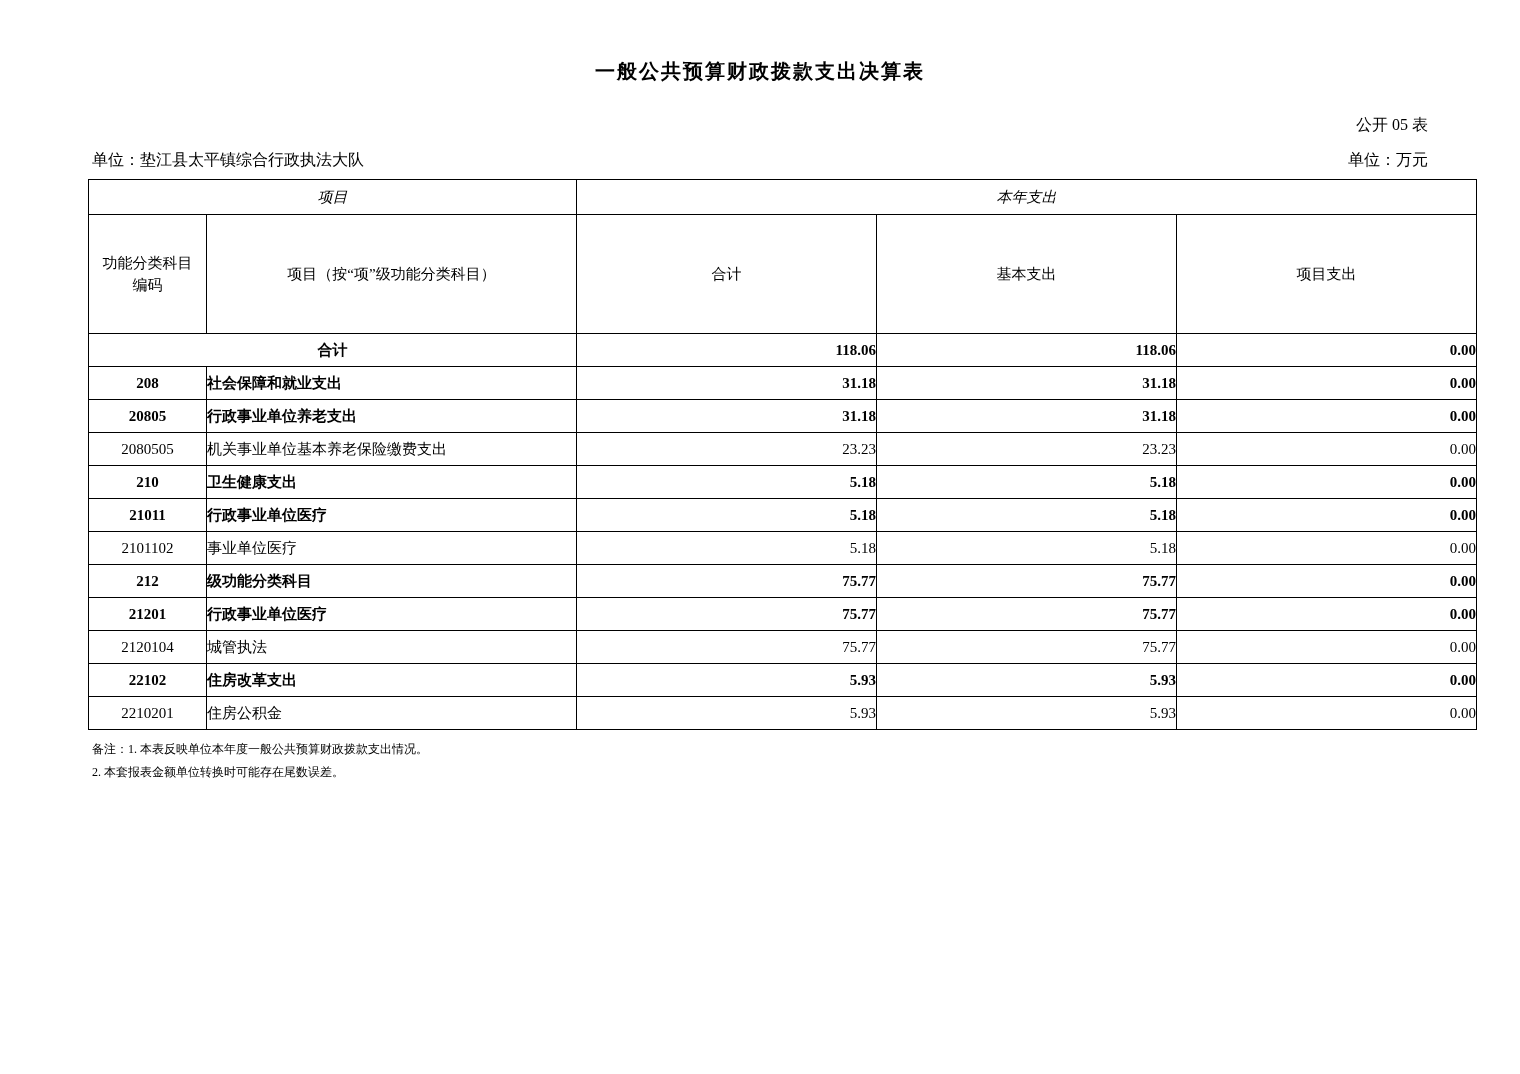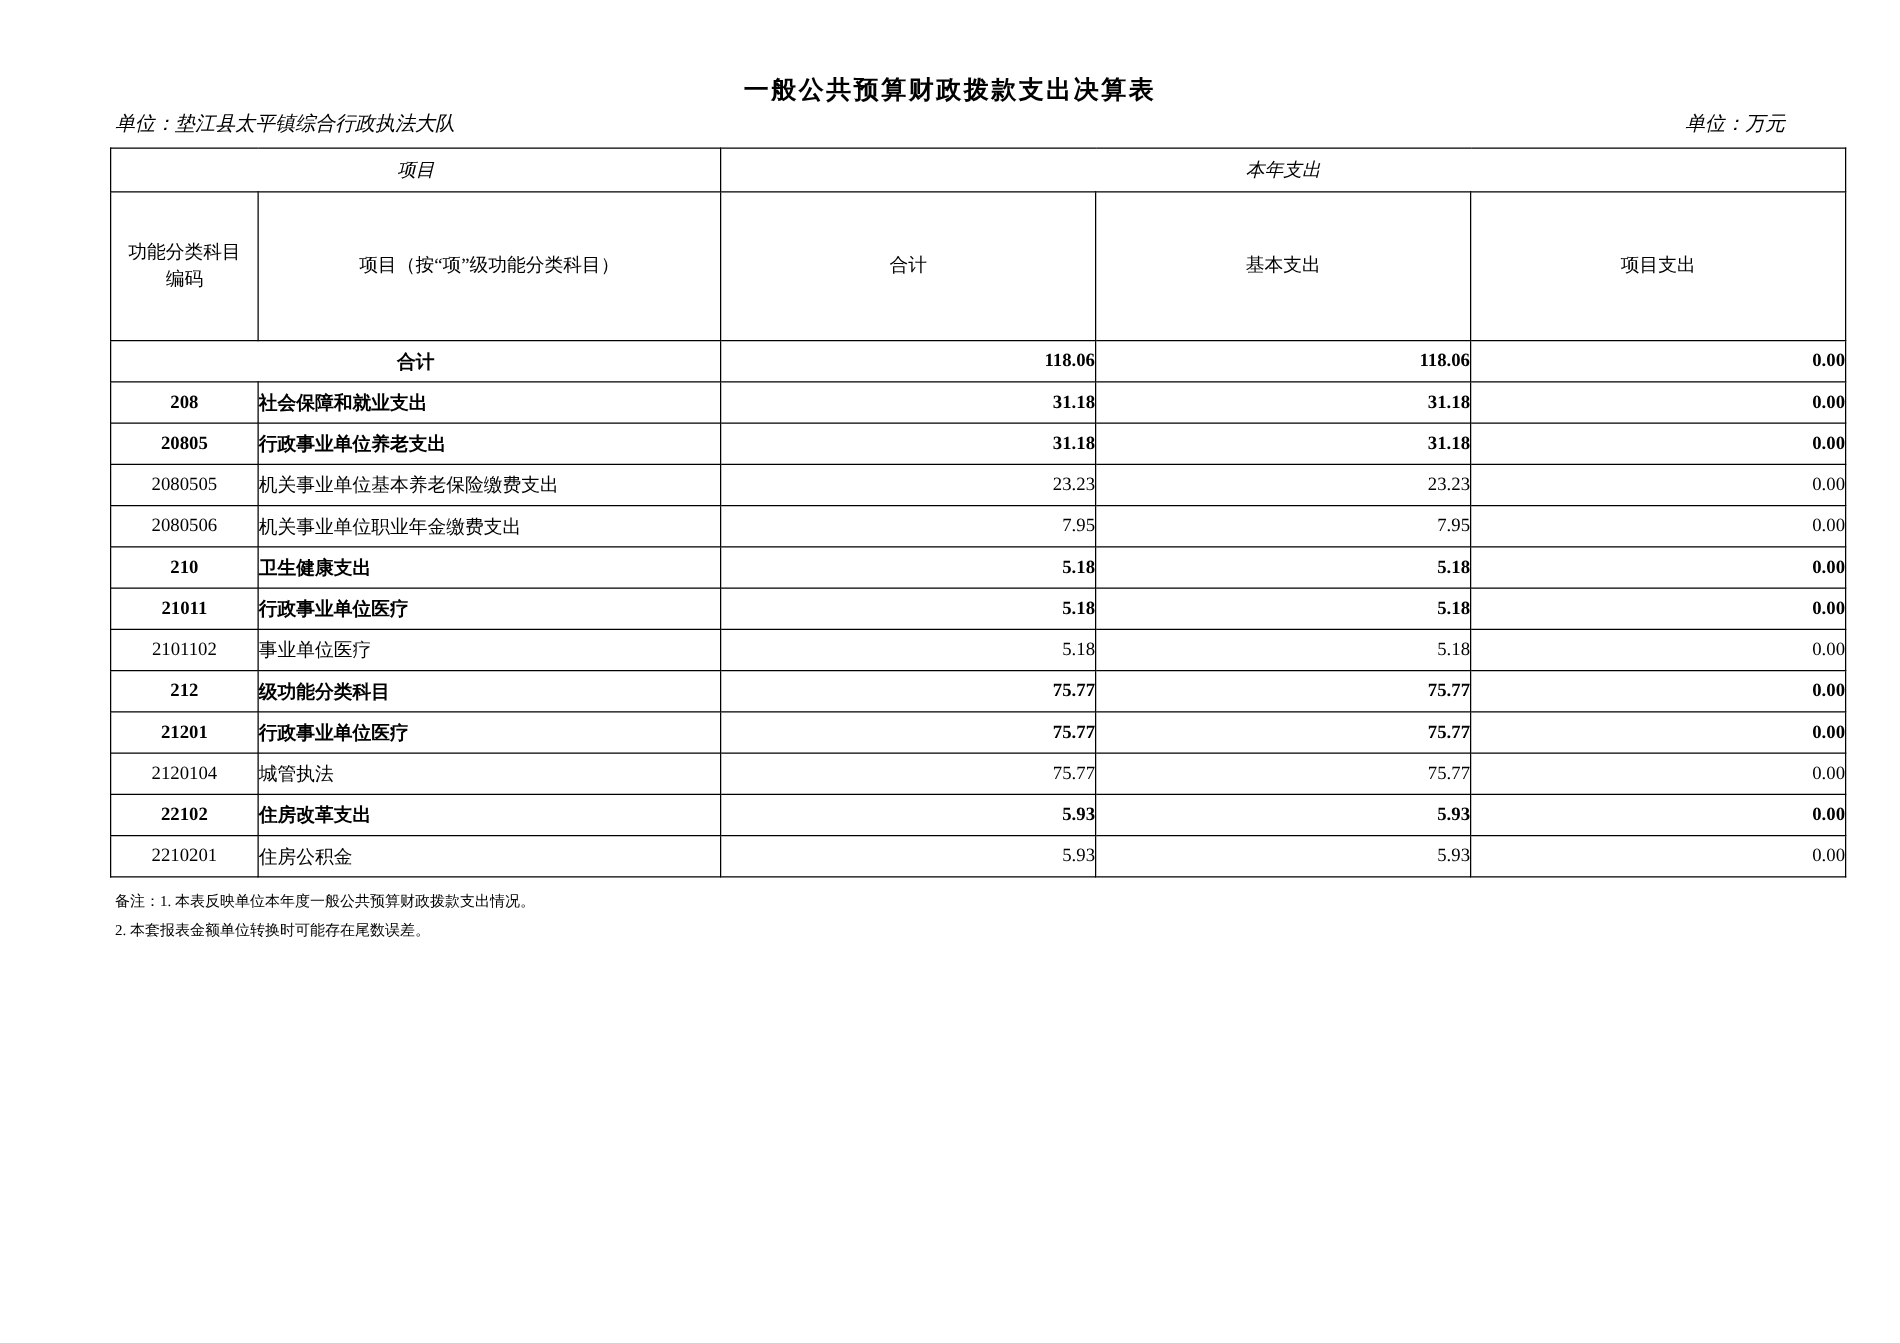--- a/index.html
+++ b/index.html
@@ -34,23 +34,22 @@
     text-align: right;
     font-size: 16px;
     margin-top: 30px;
     padding-right: 4px;
   }
   .meta-row {
     display: flex;
     justify-content: space-between;
     align-items: flex-end;
     font-size: 16px;
-    margin-top: 4px;
+    margin-top: 14px;
     padding: 0 4px;
-    font-style: italic;
   }
   table.main {
     width: 100%;
     border-collapse: collapse;
     margin-top: 8px;
     table-layout: fixed;
   }
   table.main td, table.main th {
     border: 1px solid #000000;
     font-size: 15px;
@@ -107,20 +106,21 @@
     padding-left: 4px;
   }
 </style>
 </head>
 <body>
 
 <div class="page">
 
   <div class="doc-title">一般公共预算财政拨款支出决算表</div>
 
+  <div class="sheet-no">公开 05 表</div>
 
   <div class="meta-row">
     <div>单位：垫江县太平镇综合行政执法大队</div>
     <div>单位：万元</div>
   </div>
 
   <table class="main">
     <colgroup>
       <col class="col-code">
       <col class="col-name">
@@ -165,27 +165,20 @@
           <td class="num">31.18</td>
           <td class="num">0.00</td>
         </tr>
         <tr class="data">
           <td class="code">2080505</td>
           <td class="name">机关事业单位基本养老保险缴费支出</td>
           <td class="num">23.23</td>
           <td class="num">23.23</td>
           <td class="num">0.00</td>
         </tr>
-        <tr class="data">
-          <td class="code">2080506</td>
-          <td class="name">机关事业单位职业年金缴费支出</td>
-          <td class="num">7.95</td>
-          <td class="num">7.95</td>
-          <td class="num">0.00</td>
-        </tr>
         <tr class="data bold">
           <td class="code">210</td>
           <td class="name">卫生健康支出</td>
           <td class="num">5.18</td>
           <td class="num">5.18</td>
           <td class="num">0.00</td>
         </tr>
         <tr class="data bold">
           <td class="code">21011</td>
           <td class="name">行政事业单位医疗</td>

